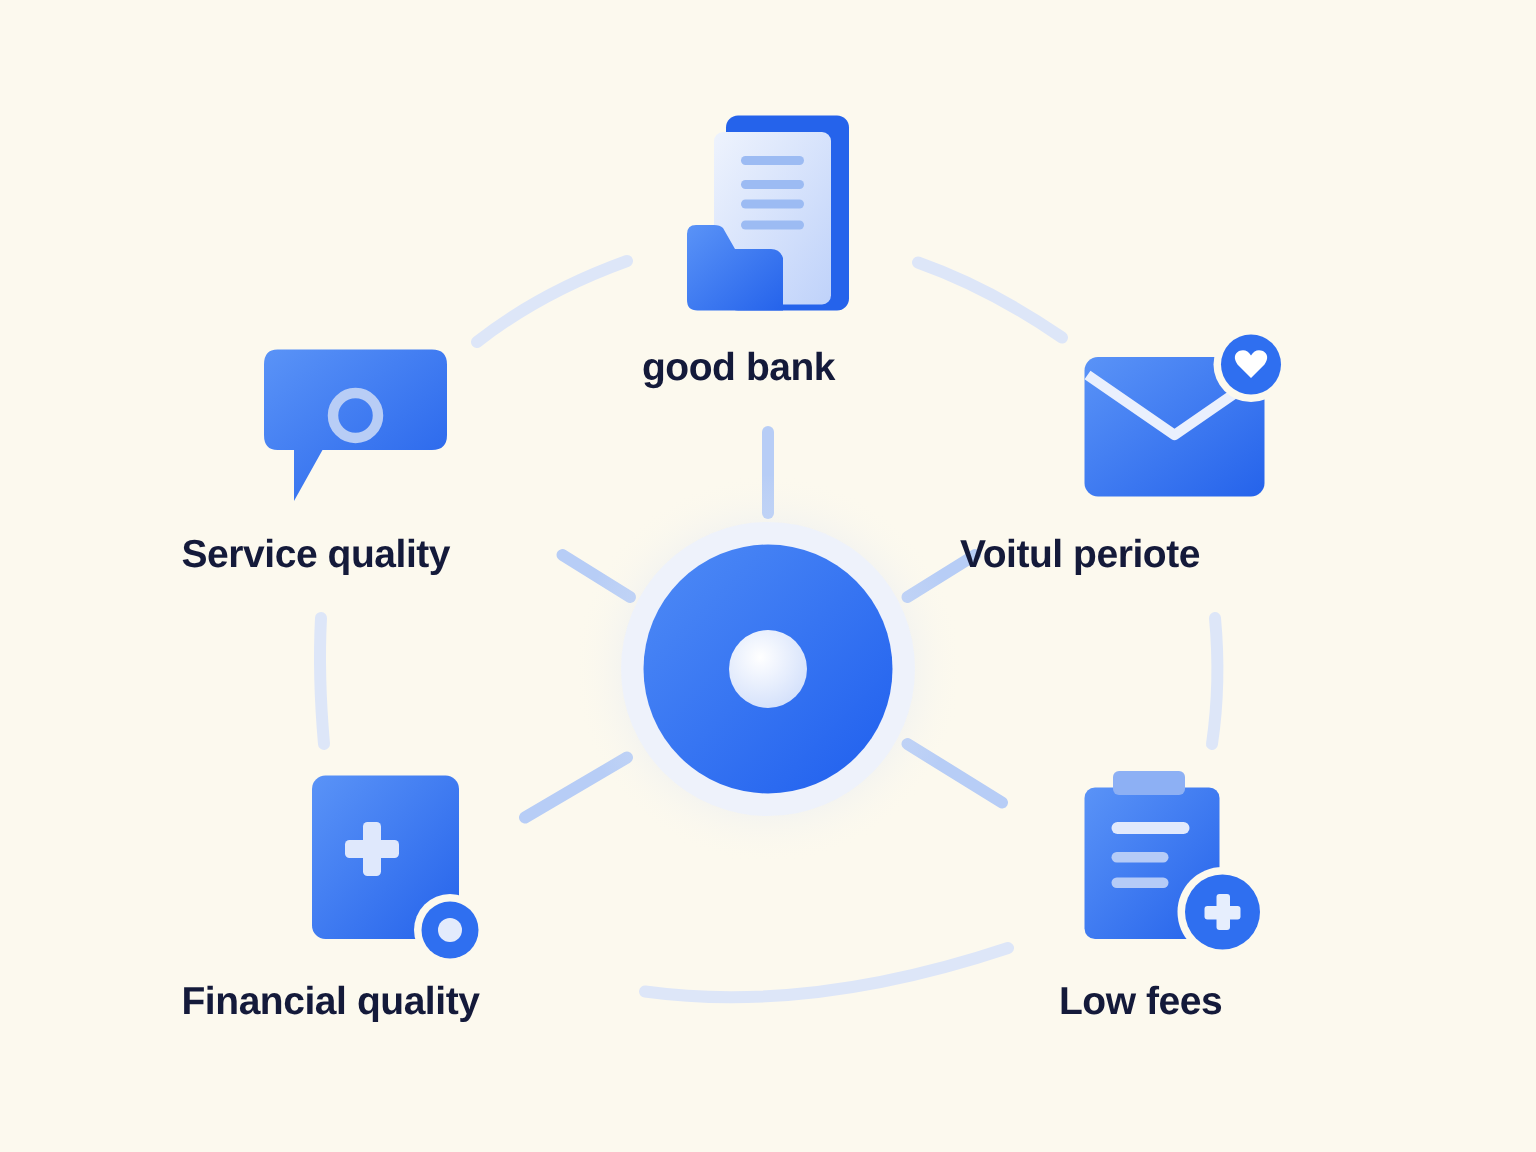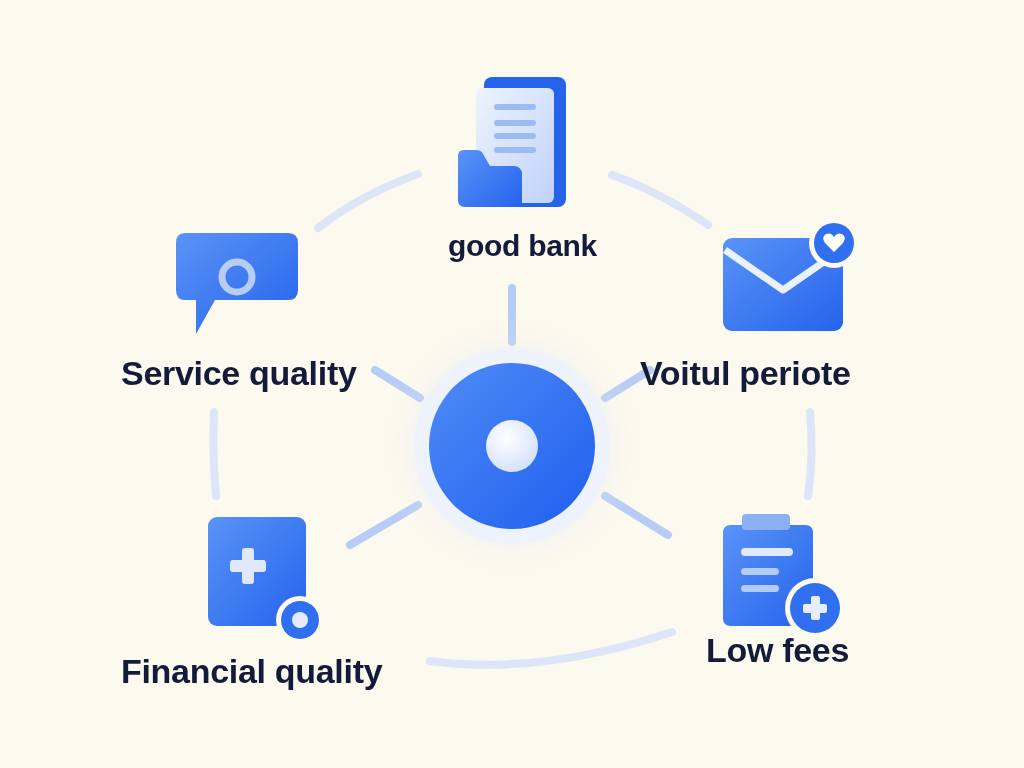--- a/index.html
+++ b/index.html
@@ -5,21 +5,21 @@
   html, body { margin:0; padding:0; }
   body {
     width:1024px; height:768px; overflow:hidden;
     background:#fcf9ee;
     font-family:"Liberation Sans", "DejaVu Sans", sans-serif;
     position:relative;
   }
   .stage { position:absolute; left:0; top:0; width:1024px; height:768px; }
   svg.links { position:absolute; left:0; top:0; }
   .label {
-    position:absolute; color:#141a3a; font-weight:bold; font-size:34px;
+    position:absolute; color:#141a3a; font-weight:bold; font-size:26px;
     white-space:nowrap; letter-spacing:-0.3px;
   }
 </style>
 </head>
 <body>
 
 <div class="stage">
 
   <svg class="links" width="1024" height="768">
     <defs>
@@ -107,19 +107,19 @@
       <rect x="741" y="548" width="52" height="8" rx="4" fill="#e1e9fc"></rect>
       <rect x="741" y="568" width="38" height="7" rx="3.5" fill="#b5cbf7"></rect>
       <rect x="741" y="585" width="38" height="7" rx="3.5" fill="#b5cbf7"></rect>
       <circle cx="815" cy="608" r="30" fill="#fcf9ee"></circle>
       <circle cx="815" cy="608" r="25" fill="#2f6ff0"></circle>
       <rect x="811" y="596" width="9" height="24" rx="2" fill="#e6eefd"></rect>
       <rect x="803" y="604" width="24" height="9" rx="2" fill="#e6eefd"></rect>
     </g>
   </svg>
 
-  <div class="label" style="left:448px; top:229px; font-size:30px;">good bank</div>
+  <div class="label" style="left:428px; top:229px; font-size:26px;">good bank</div>
   <div class="label" style="left:121px; top:354px;">Service quality</div>
   <div class="label" style="left:640px; top:354px;">Voitul periote</div>
   <div class="label" style="left:121px; top:652px;">Financial quality</div>
-  <div class="label" style="left:706px; top:631px;">Low fees</div>
+  <div class="label" style="left:706px; top:652px;">Low fees</div>
 
 </div>
 
 </body></html>

